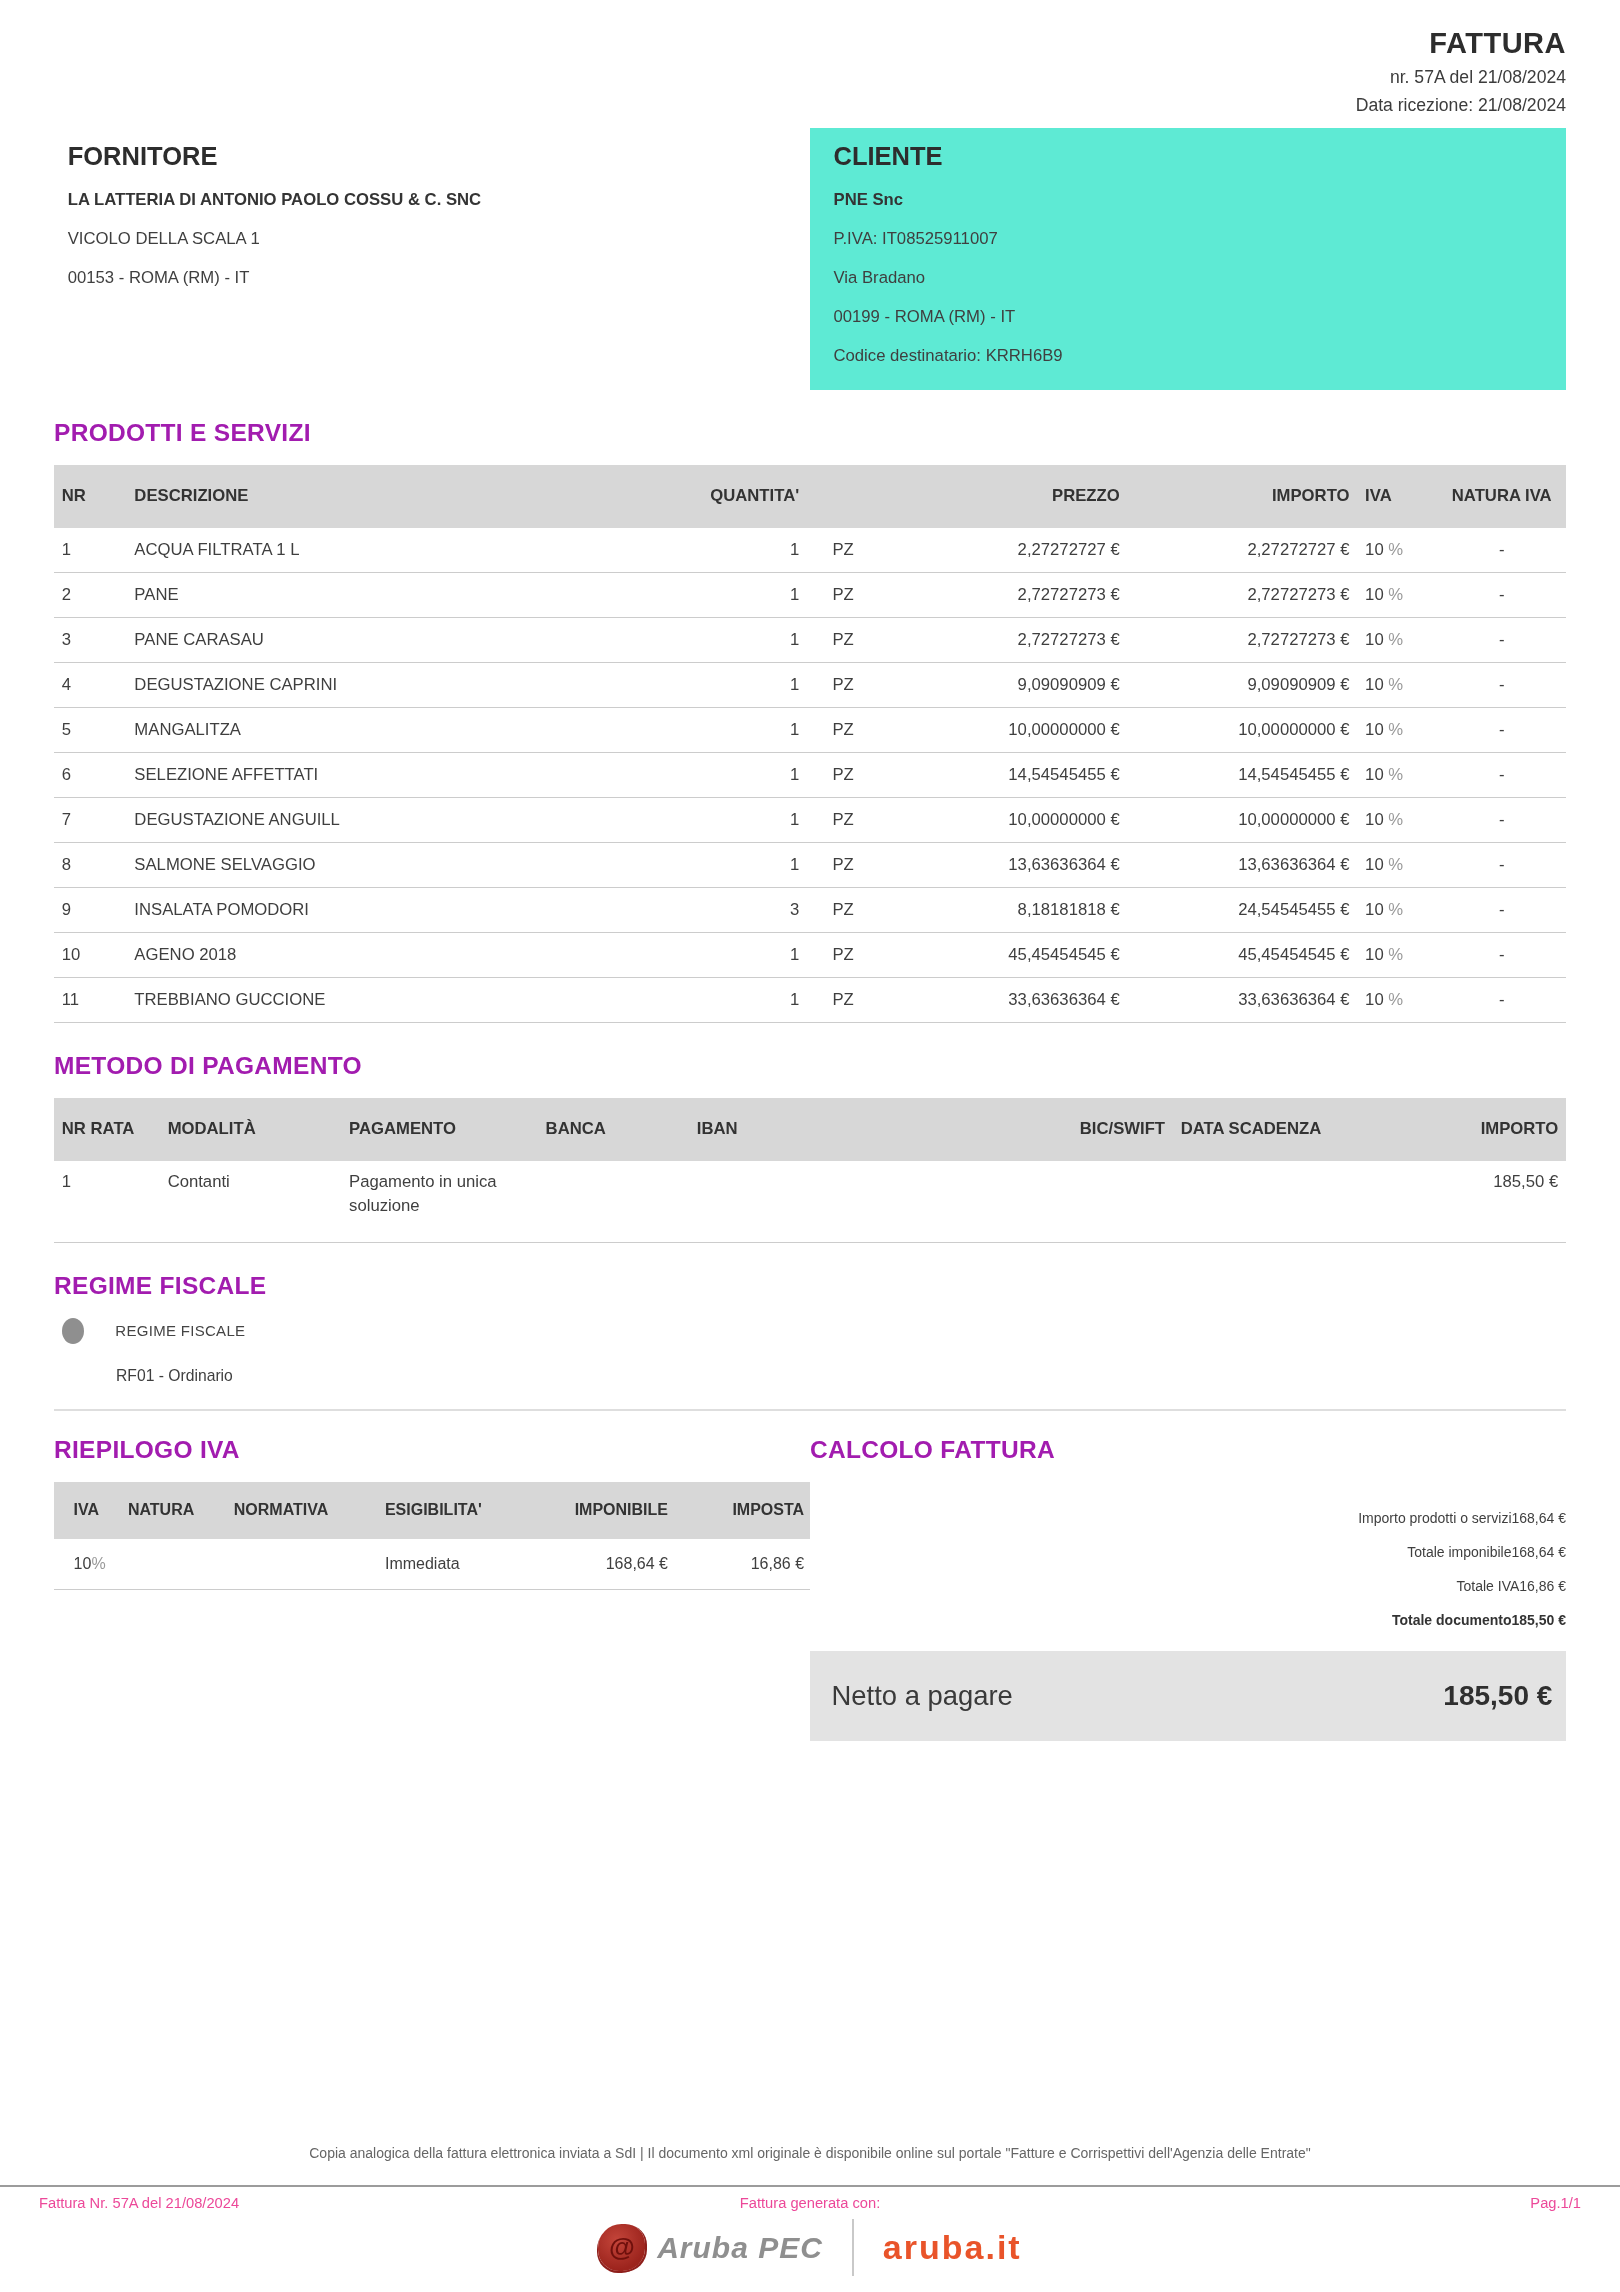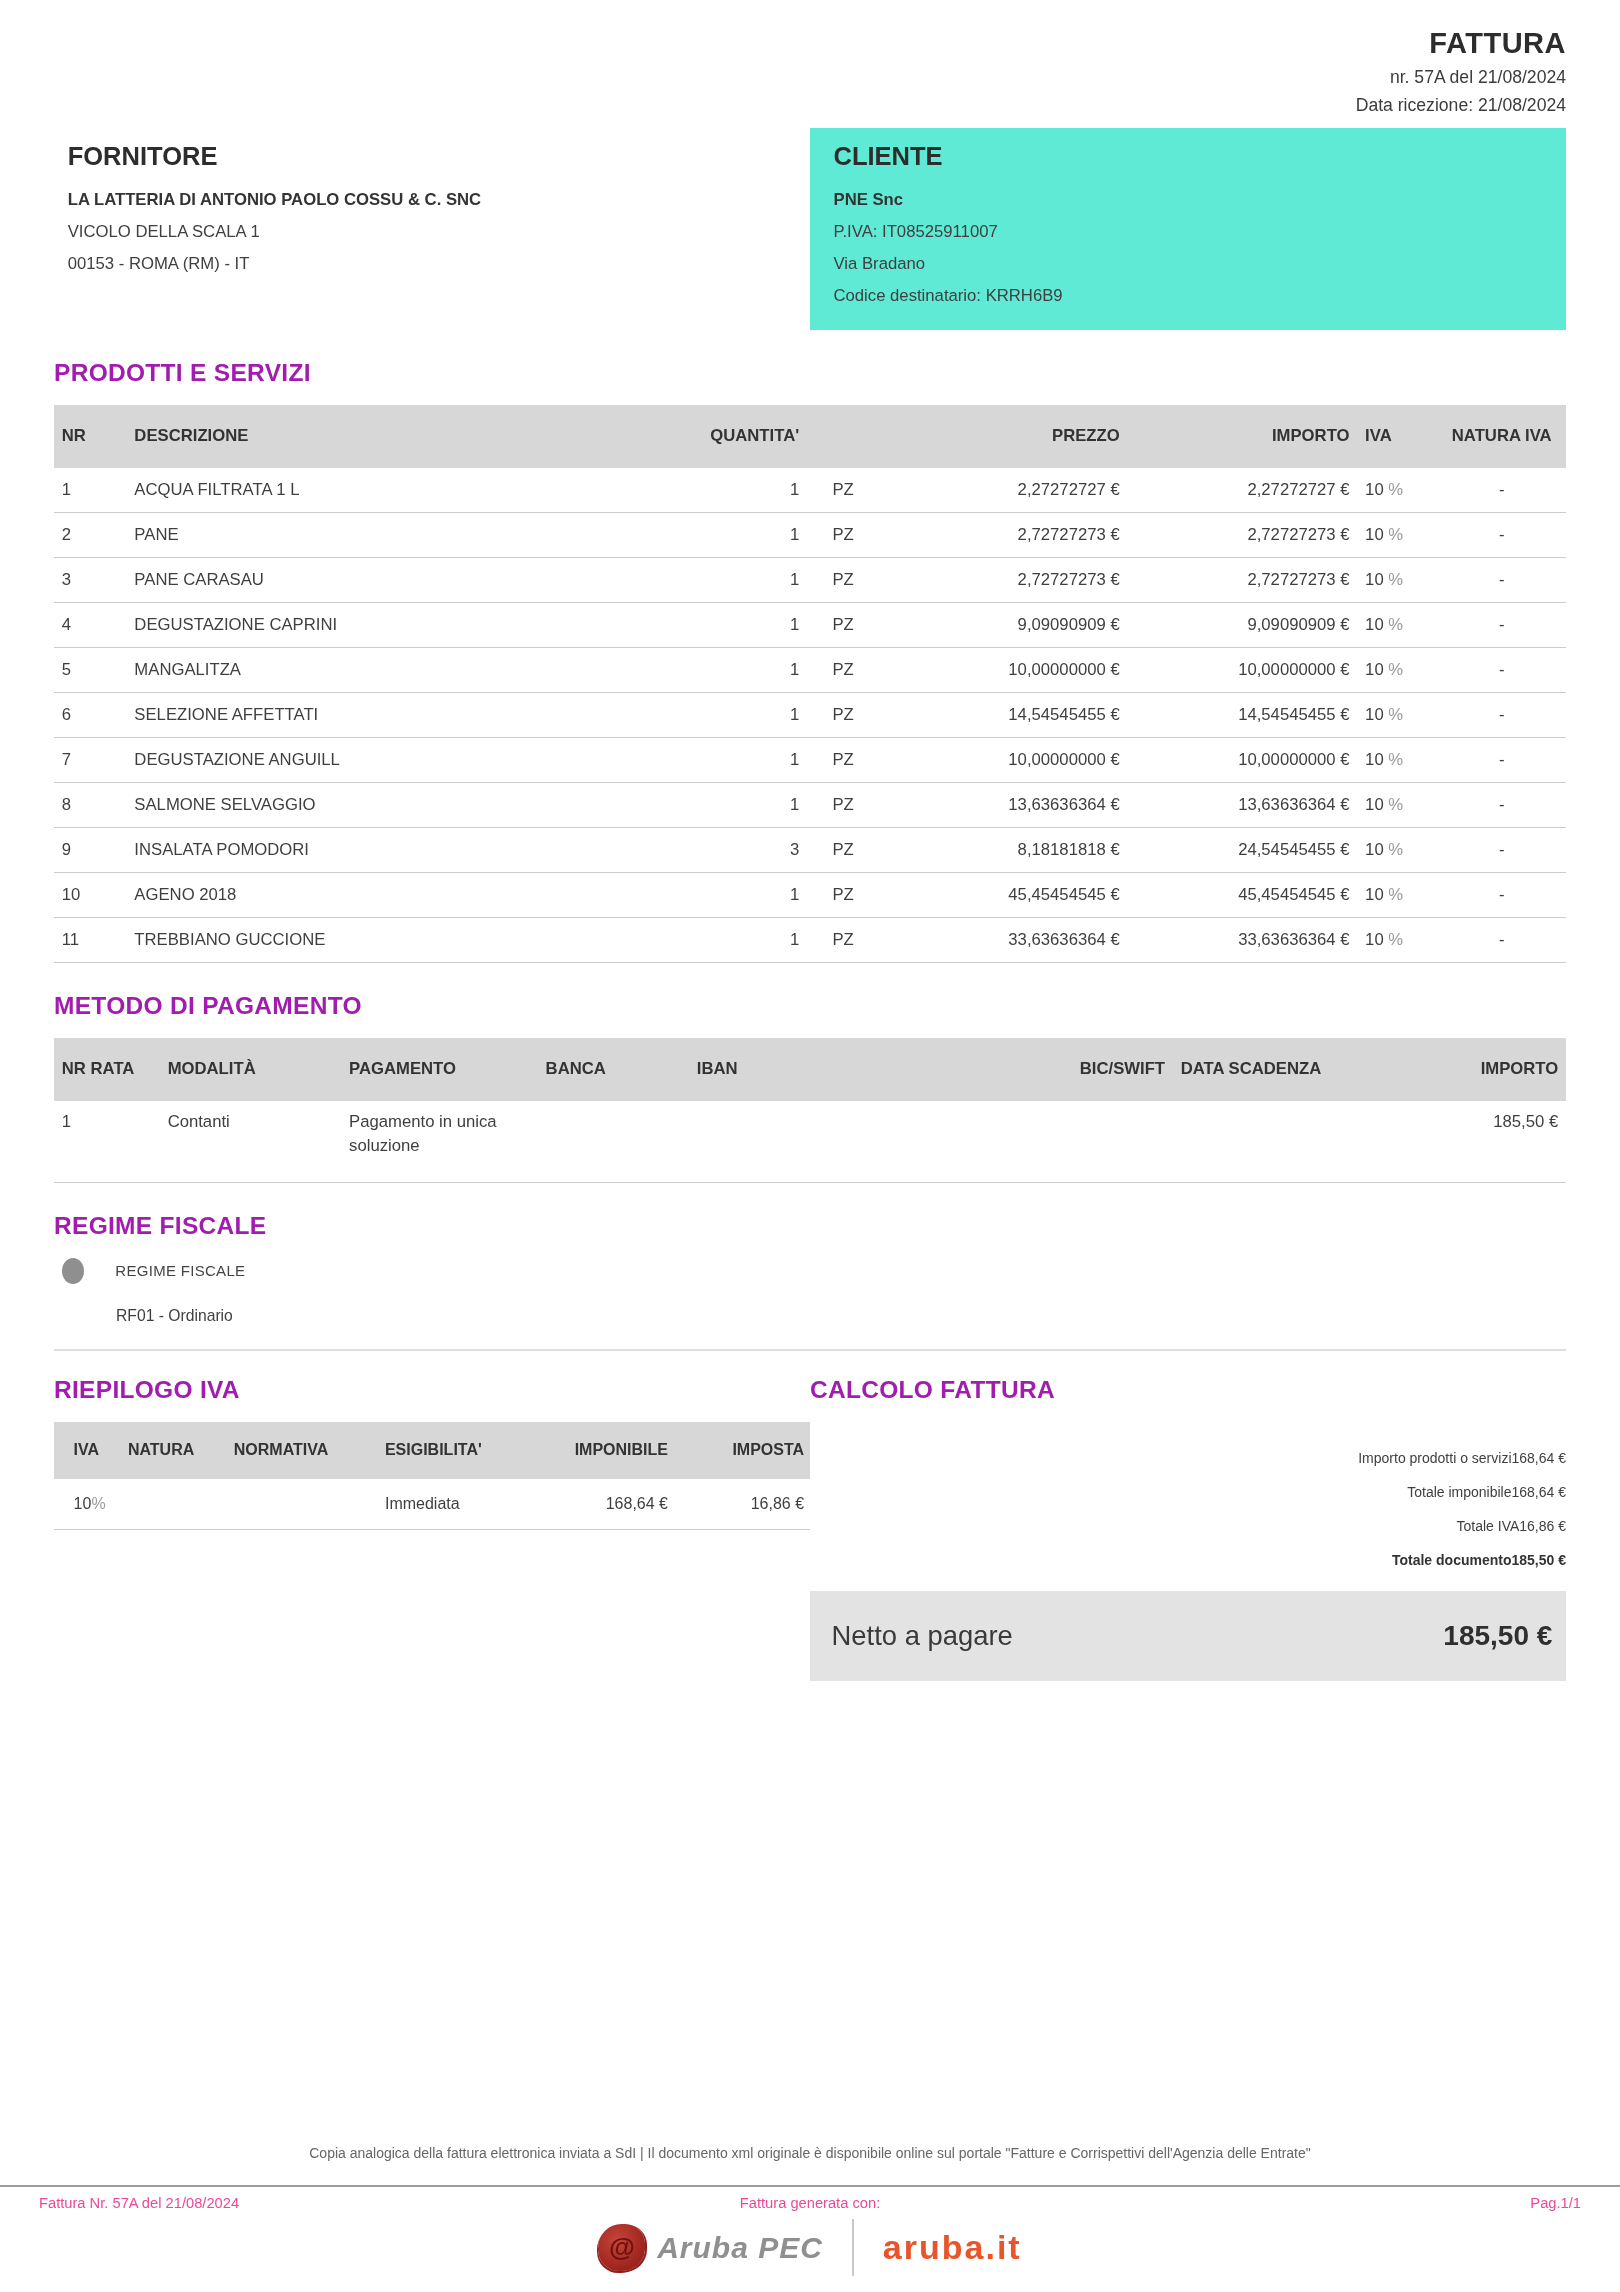--- a/index.html
+++ b/index.html
@@ -17,21 +17,21 @@
   
   .doc-header { text-align: right; padding-top: 27.4px; }
   .doc-title { font-size: 29px; font-weight: bold; color: #2d2d2d; letter-spacing: 0.5px; }
   .doc-sub { font-size: 17.6px; margin-top: 6.9px; color: #3c3c3c; }
 
   
   .parties { display: flex; margin-top: 11.8px; }
   .party { width: 50%; padding: 13.7px 13.7px 17.6px 13.7px; }
   .party.cliente { background: #5eead4; padding-left: 23.5px; }
   .party-heading { font-size: 25.5px; font-weight: bold; color: #2d2d2d; margin-bottom: 13.7px; }
-  .party-line { font-size: 16.7px; line-height: 32px; color: #3f3f3f; }
+  .party-line { font-size: 16.7px; line-height: 32px; color: #3f3f3f; margin-top: 7px; }
   .party-line.bold { font-weight: bold; color: #343434; }
 
   
   .section-title {
     font-size: 24.5px; font-weight: bold;
     color: #a21caf; margin: 29px 0 17.6px 0; letter-spacing: 0.3px;
   }
 
   
   table { width: 100%; border-collapse: collapse; table-layout: fixed; }
@@ -113,20 +113,21 @@
       <div class="party-heading">FORNITORE</div>
       <div class="party-line bold">LA LATTERIA DI ANTONIO PAOLO COSSU &amp; C. SNC</div>
       <div class="party-line">VICOLO DELLA SCALA 1</div>
       <div class="party-line">00153 - ROMA (RM) - IT</div>
     </div>
     <div class="party cliente">
       <div class="party-heading">CLIENTE</div>
       <div class="party-line bold">PNE Snc</div>
       <div class="party-line">P.IVA: IT08525911007</div>
       <div class="party-line">Via Bradano</div>
+      <div class="party-line">00199 - ROMA (RM) - IT</div>
       <div class="party-line">Codice destinatario: KRRH6B9</div>
     </div>
   </div>
 
   <h2 class="section-title">PRODOTTI E SERVIZI</h2>
   <table class="products-table">
     <colgroup>
       <col style="width:4.8%">
         <col style="width:31%">
         <col style="width:14%">

